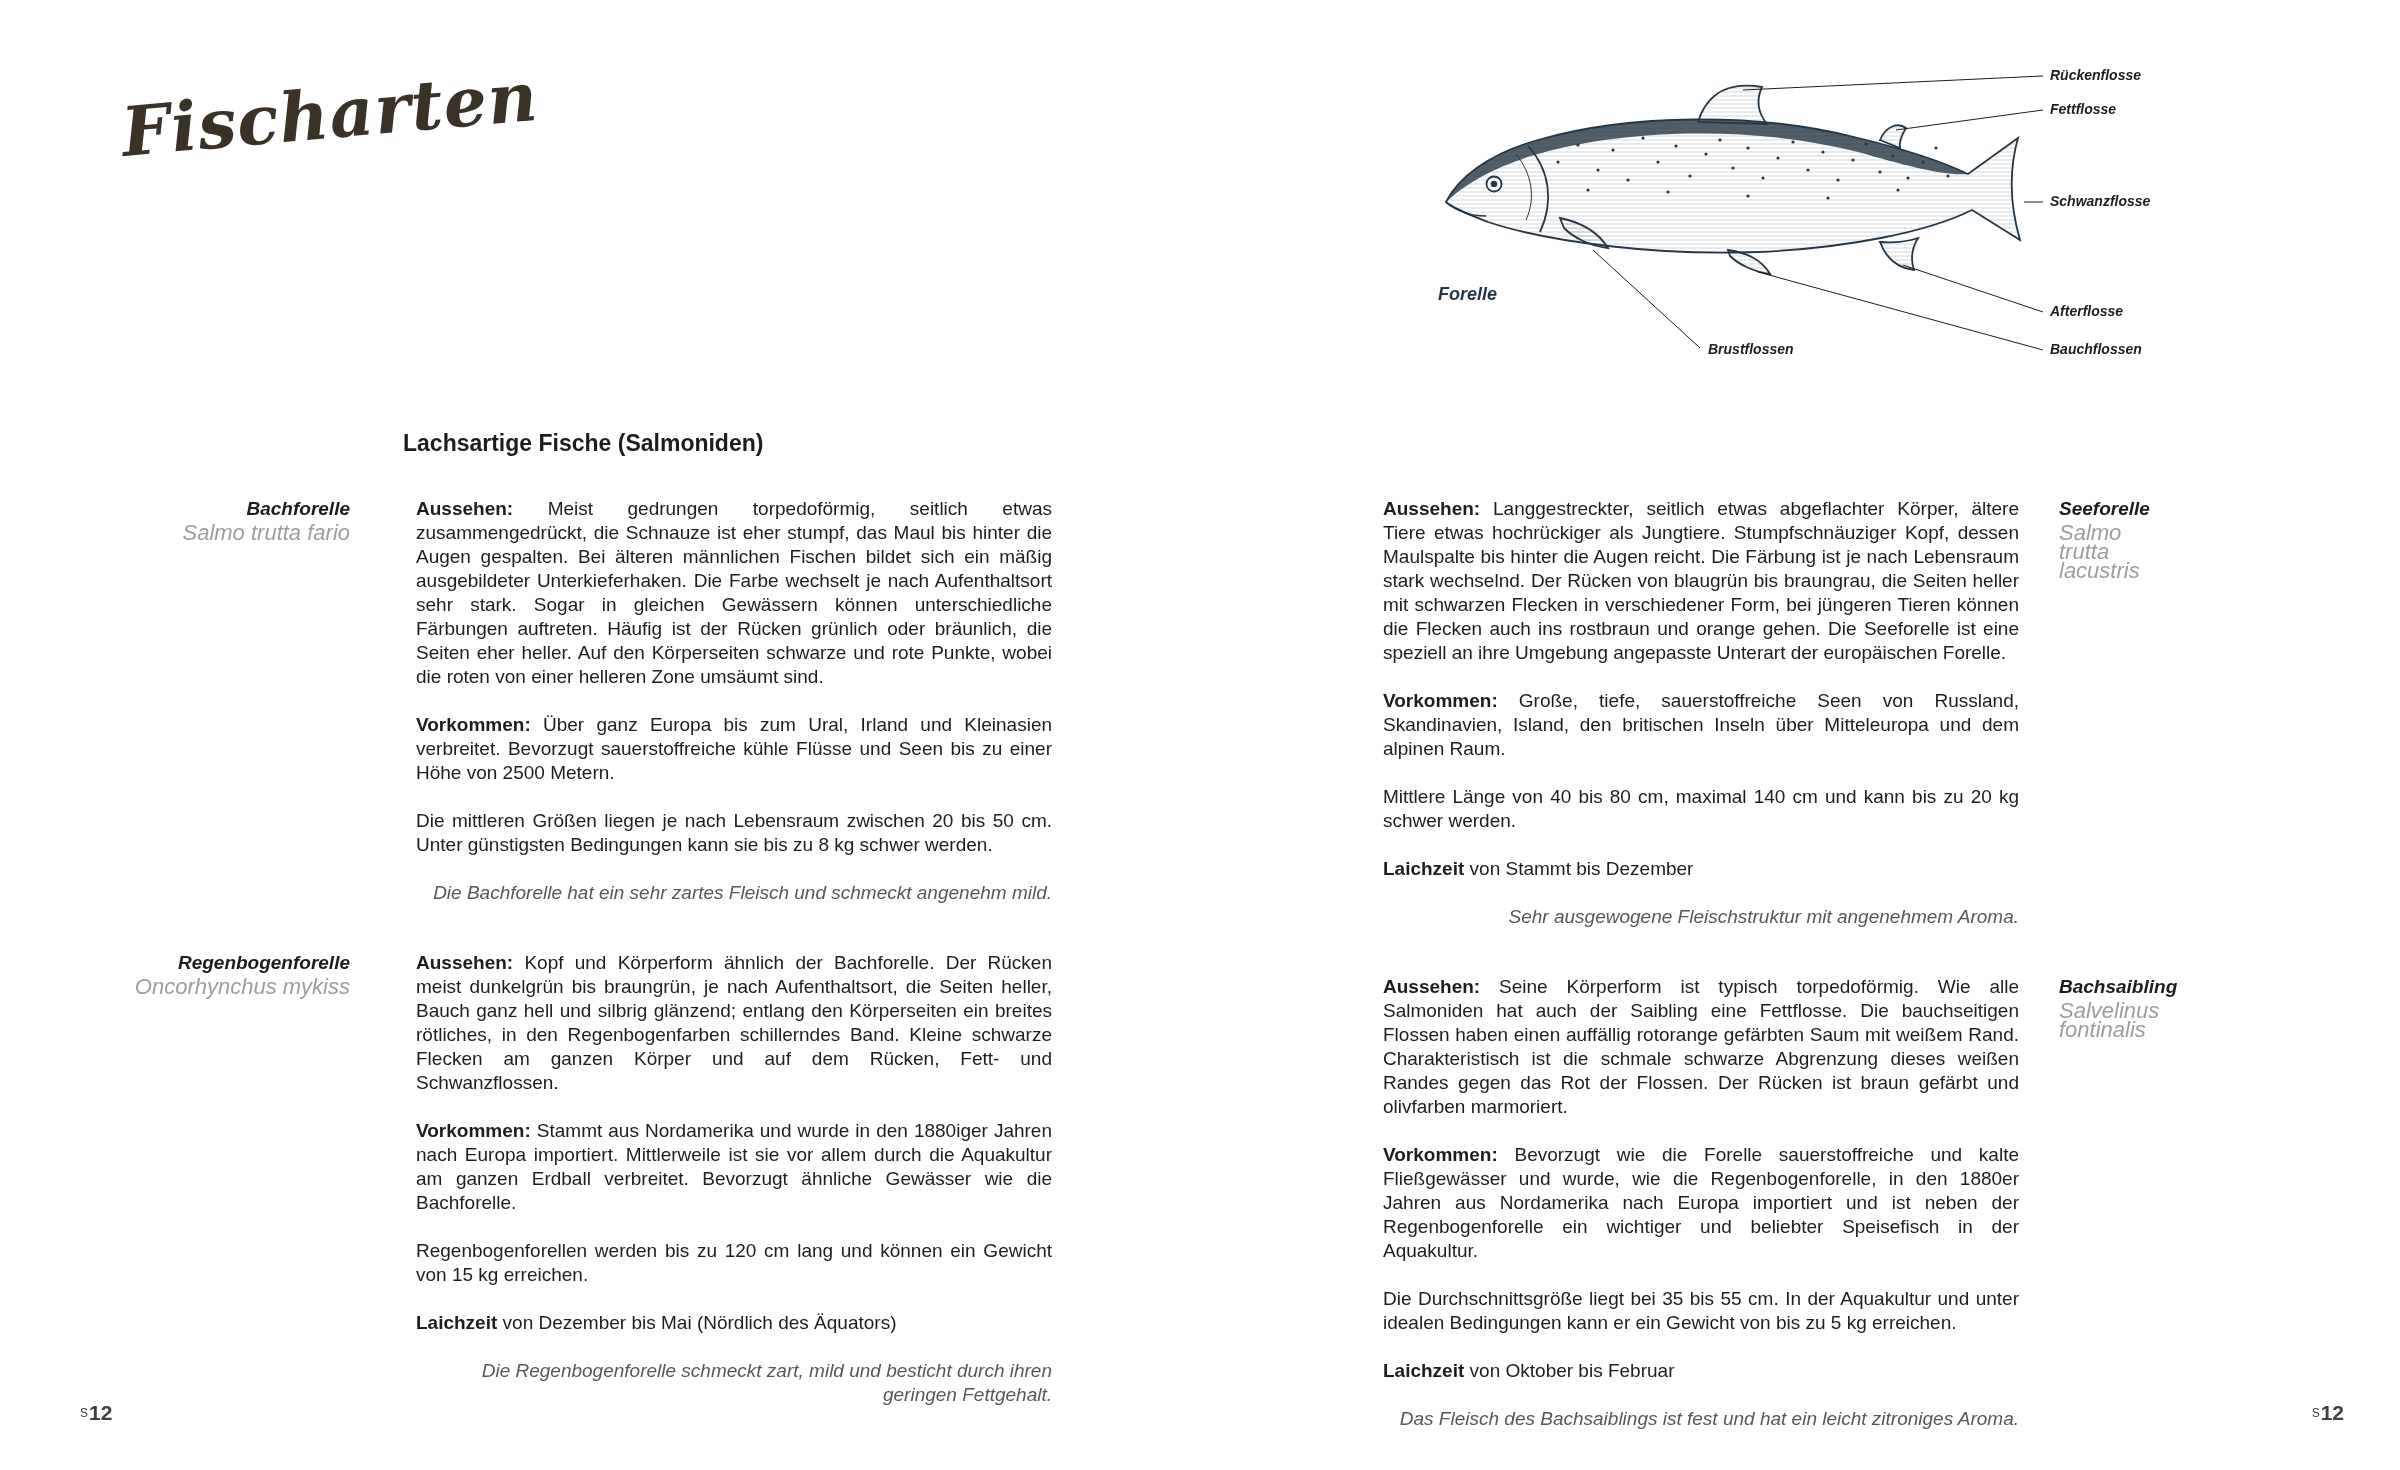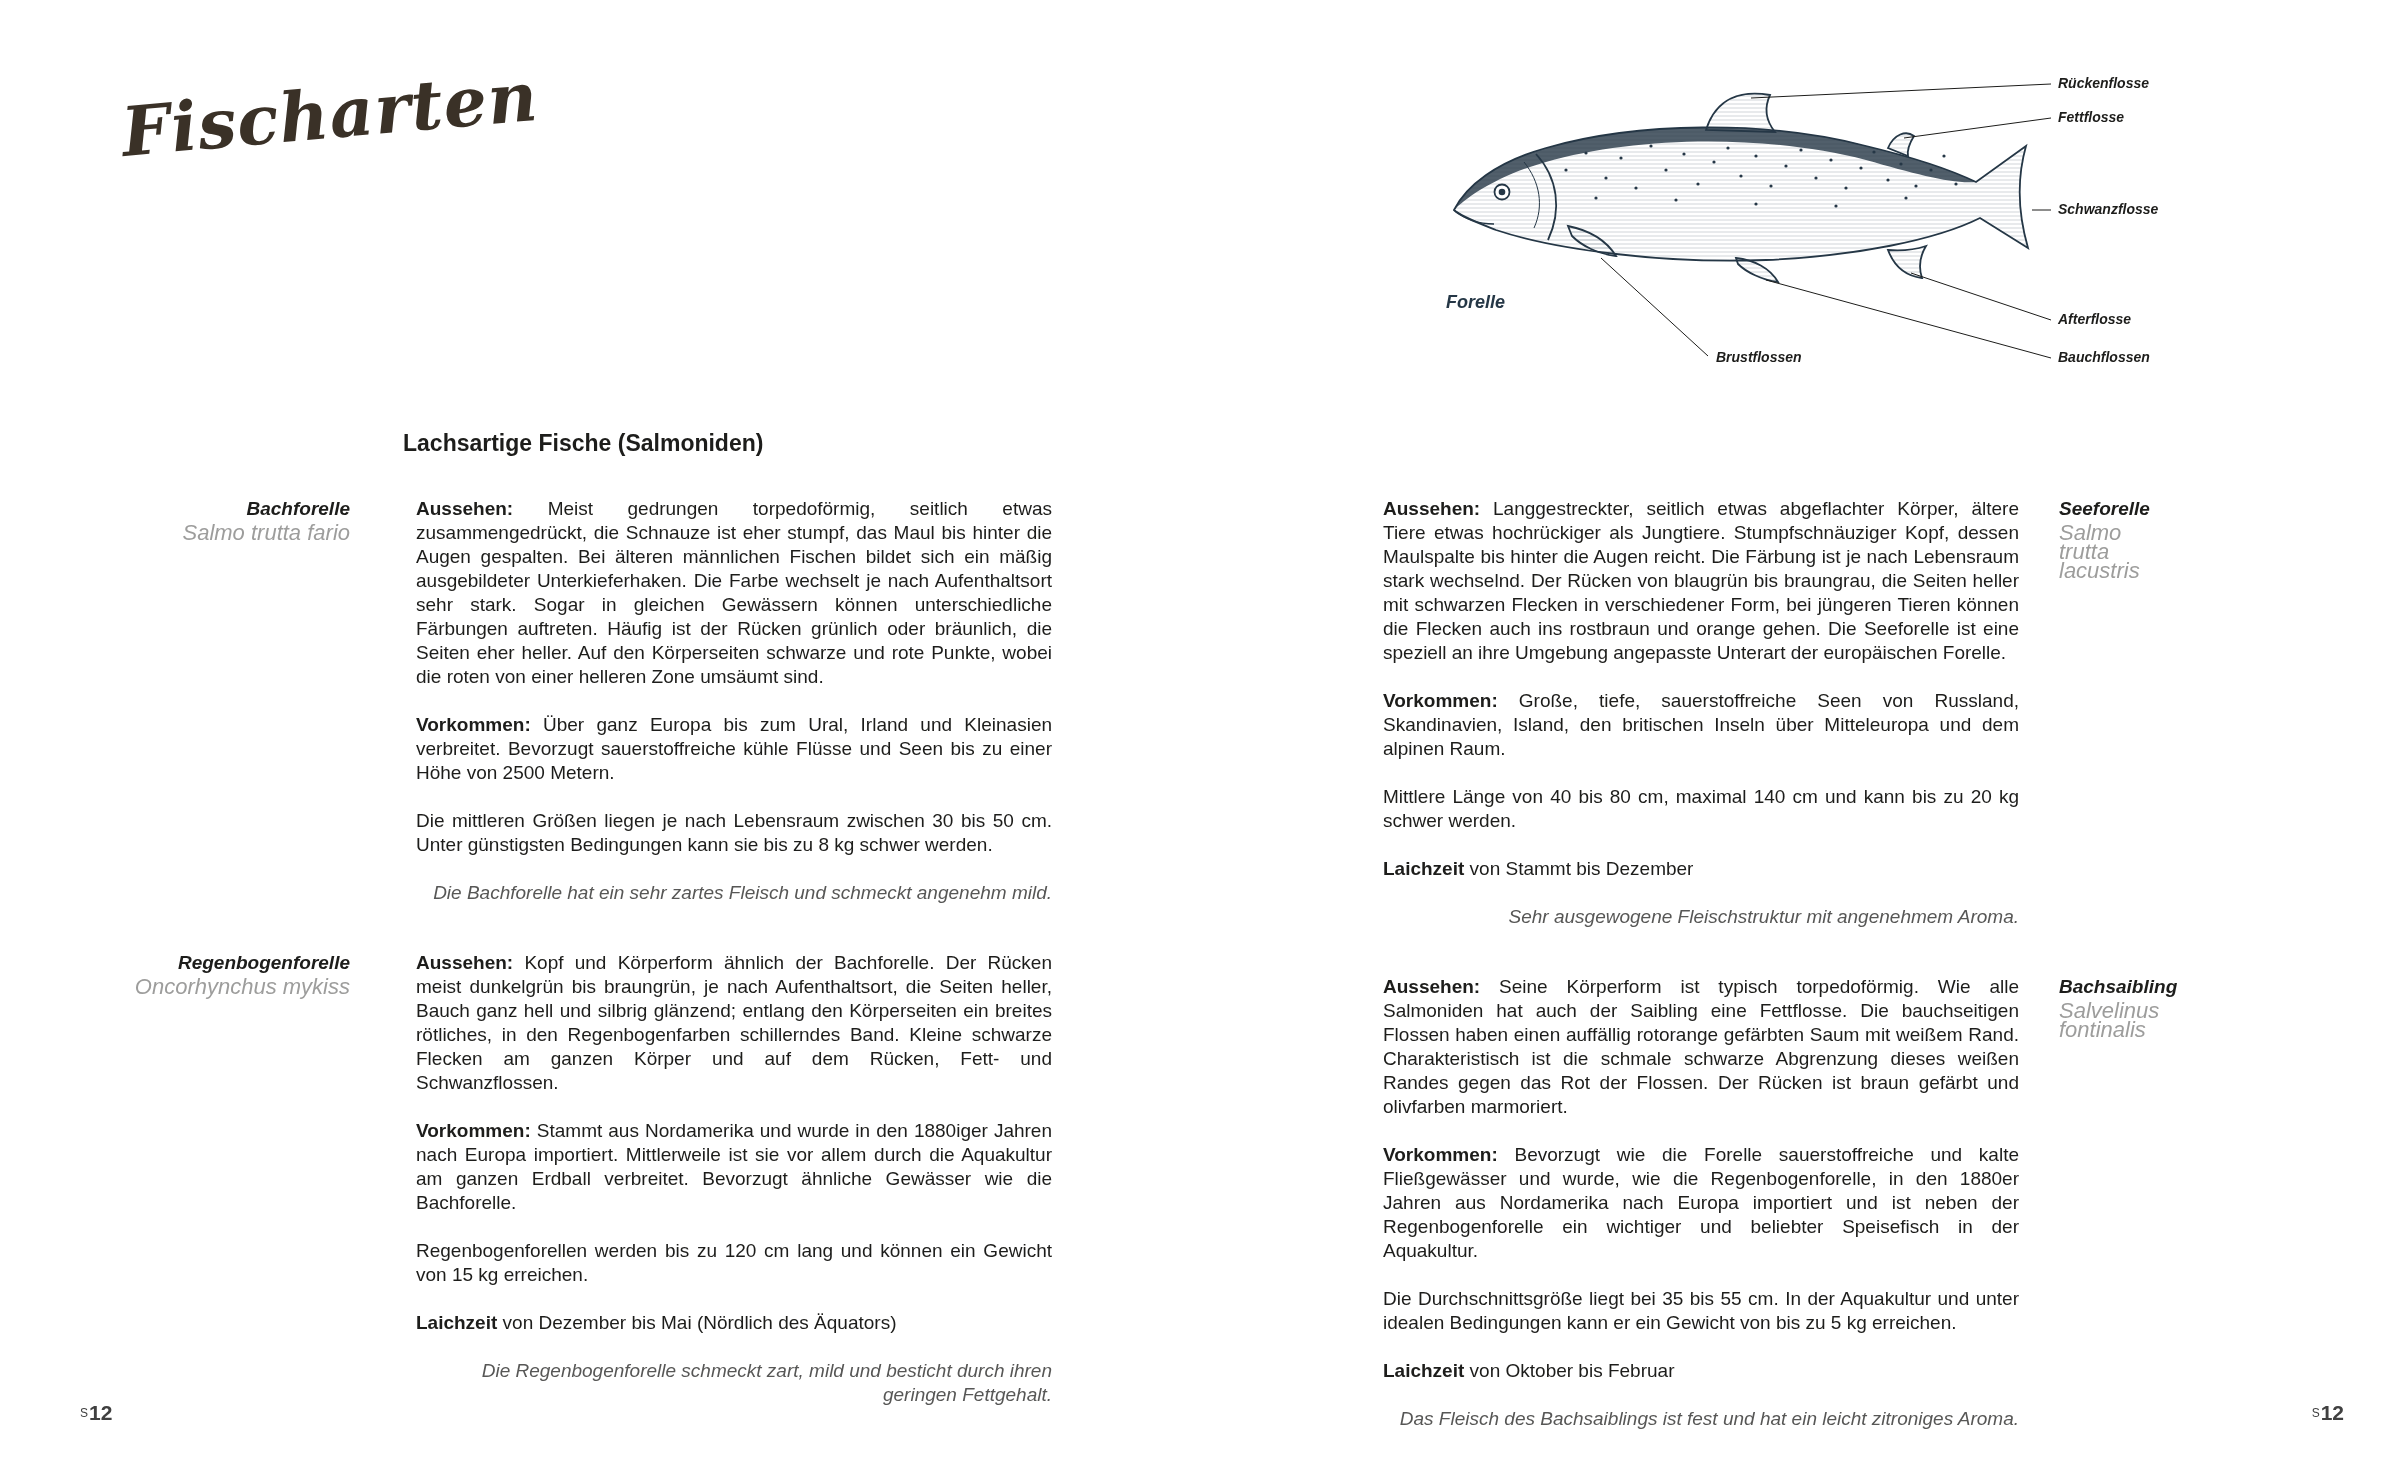--- a/index.html
+++ b/index.html
@@ -7,21 +7,21 @@
   .book {
     position: relative; width: 2400px; height: 1470px; background: #ffffff;
     font-family: "Liberation Sans", sans-serif; color: #1d1d1b; overflow: hidden;
   }
   .title {
     position: absolute; left: 122px; top: 92px; margin: 0;
     font-family: "DejaVu Serif", serif; font-style: italic; font-weight: 700;
     font-size: 68px; color: #3a3127; letter-spacing: 1px;
     transform: rotate(-5deg); transform-origin: left center; white-space: nowrap;
   }
-  .diagram { position: absolute; left: 1428px; top: 50px; width: 722px; height: 334px; margin: 8px; }
+  .diagram { position: absolute; left: 1428px; top: 50px; width: 722px; height: 334px; margin: 0; }
   .diagram svg { display: block; width: 100%; height: 100%; }
   .dlabel  { font-family: "Liberation Sans", sans-serif; font-style: italic; font-weight: 600; font-size: 14px; fill: #1d1d1b; }
   .dcaption{ font-family: "Liberation Sans", sans-serif; font-style: italic; font-weight: 700; font-size: 18px; fill: #253746; }
   .leader  { stroke: #1d1d1b; stroke-width: 1; fill: none; }
 
   .col { position: absolute; }
   .col-left  { left: 130px;  top: 432px; width: 909px; }
   .col-right { left: 1383px; top: 497px; width: 770px; }
   .section-heading { margin: 0 0 42px 273px; font-size: 23px; font-weight: 700; line-height: 23px; }
 
@@ -146,21 +146,21 @@
     <h2 class="section-heading">Lachsartige Fische (Salmoniden)</h2>
 
     <article class="entry">
       <div class="margin-label label-left">
         <div class="fish-name">Bachforelle</div>
         <div class="fish-latin">Salmo trutta fario</div>
       </div>
       <div class="body-col">
         <p><strong>Aussehen:</strong> <span>Meist gedrungen torpedoförmig, seitlich etwas zusammengedrückt, die Schnauze ist eher stumpf, das Maul bis hinter die Augen gespalten. Bei älteren männlichen Fischen bildet sich ein mäßig ausgebildeter Unterkieferhaken. Die Farbe wechselt je nach Aufenthaltsort sehr stark. Sogar in gleichen Gewässern können unterschiedliche Färbungen auftreten. Häufig ist der Rücken grünlich oder bräunlich, die Seiten eher heller. Auf den Körperseiten schwarze und rote Punkte, wobei die roten von einer helleren Zone umsäumt sind.</span></p>
         <p><strong>Vorkommen:</strong> <span>Über ganz Europa bis zum Ural, Irland und Kleinasien verbreitet. Bevorzugt sauerstoffreiche kühle Flüsse und Seen bis zu einer Höhe von 2500 Metern.</span></p>
-        <p>Die mittleren Größen liegen je nach Lebensraum zwischen 30 bis 50 cm. Unter günstigsten Bedingungen kann sie bis zu 8 kg schwer werden.</p>
+        <p>Die mittleren Größen liegen je nach Lebensraum zwischen 20 bis 50 cm. Unter günstigsten Bedingungen kann sie bis zu 8 kg schwer werden.</p>
         <p class="note">Die Bachforelle hat ein sehr zartes Fleisch und schmeckt angenehm mild.</p>
       </div>
     </article>
 
     <article class="entry">
       <div class="margin-label label-left">
         <div class="fish-name">Regenbogenforelle</div>
         <div class="fish-latin">Oncorhynchus mykiss</div>
       </div>
       <div class="body-col">

